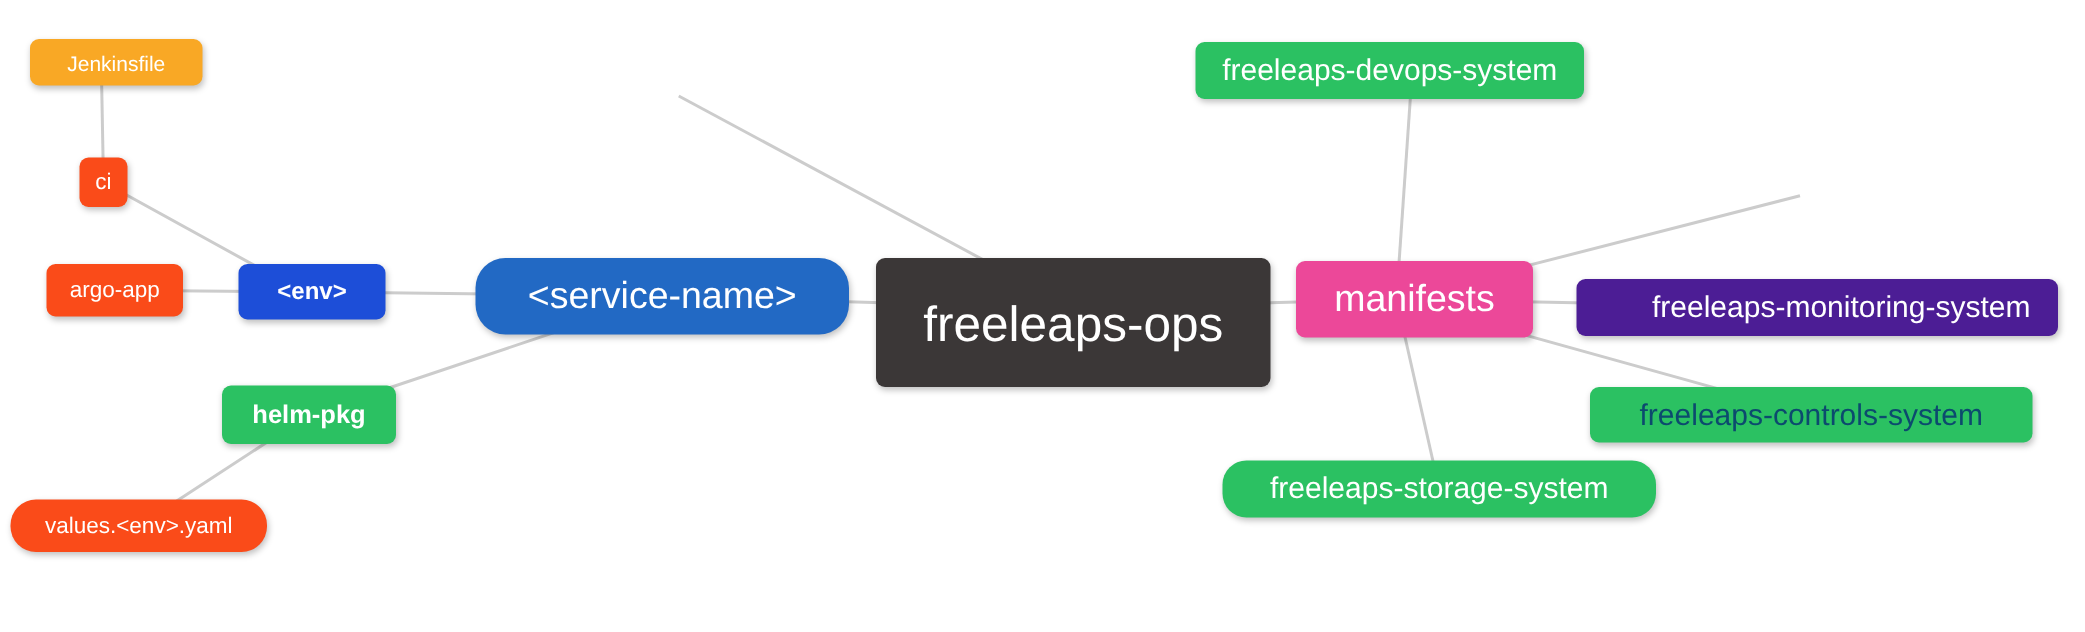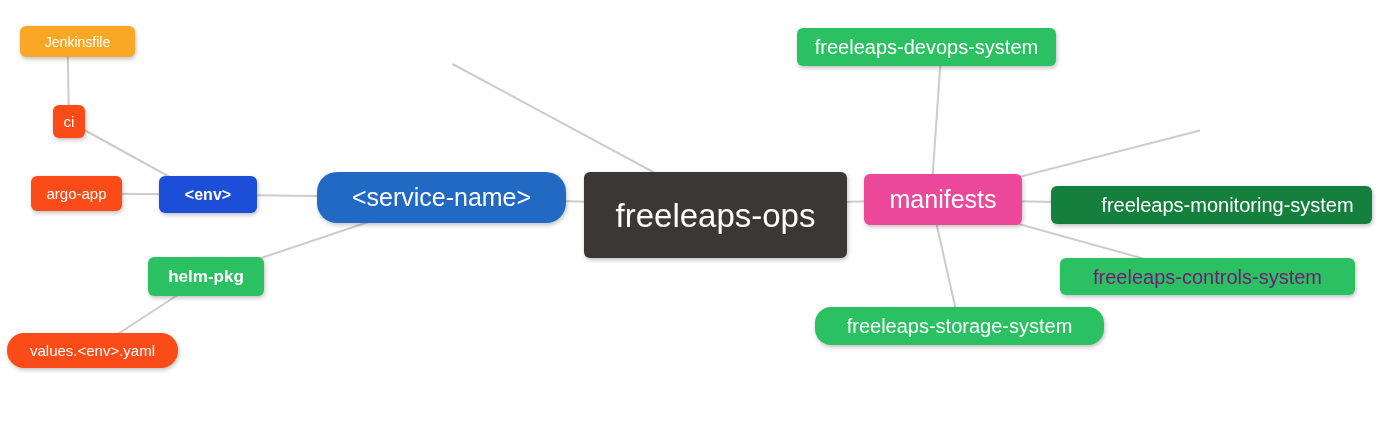--- a/index.html
+++ b/index.html
@@ -63,16 +63,16 @@
 <div class="mm-node" style="left: 20px; top: 26px; width: 115px; height: 31px; font-size: 14px; background: rgb(249, 168, 37); color: rgb(255, 255, 255);">Jenkinsfile</div>
     <div class="mm-node" style="left: 53px; top: 105px; width: 32px; height: 33px; font-size: 15px; background: rgb(250, 75, 25); color: rgb(255, 255, 255);">ci</div>
     <div class="mm-node" style="left: 31px; top: 176px; width: 91px; height: 35px; font-size: 15px; background: rgb(250, 75, 25); color: rgb(255, 255, 255);">argo-app</div>
     <div class="mm-node" style="left: 159px; top: 176px; width: 98px; height: 37px; font-size: 16px; background: #1d4ed8; color: rgb(255, 255, 255); font-weight: bold;">&lt;env&gt;</div>
     <div class="mm-node" style="left: 148px; top: 257px; width: 116px; height: 39px; font-size: 17px; background: rgb(43, 193, 98); color: rgb(255, 255, 255); font-weight: bold;">helm-pkg</div>
     <div class="mm-node" style="left: 7px; top: 333px; width: 171px; height: 35px; font-size: 15px; background: rgb(250, 75, 25); color: rgb(255, 255, 255); border-radius: 17px;">values.&lt;env&gt;.yaml</div>
     <div class="mm-node" style="left: 317px; top: 172px; width: 249px; height: 51px; font-size: 25px; background: rgb(34, 105, 196); color: rgb(255, 255, 255); border-radius: 20px;">&lt;service-name&gt;</div>
     <div class="mm-node" style="left: 584px; top: 172px; width: 263px; height: 86px; font-size: 33px; background: rgb(59, 55, 55); color: rgb(255, 255, 255);">freeleaps-ops</div>
     <div class="mm-node" style="left: 852px; top: 174px; width: 158px; height: 51px; font-size: 25px; background: #ec4899; color: rgb(255, 255, 255); margin-left: 12px;">manifests</div>
     <div class="mm-node" style="left: 797px; top: 28px; width: 259px; height: 38px; font-size: 20px; background: rgb(43, 193, 98); color: rgb(255, 255, 255);">freeleaps-devops-system</div>
-    <div class="mm-node" style="left: 1051px; top: 186px; width: 321px; height: 38px; font-size: 20px; background: #15803d; color: rgb(255, 255, 255); padding-left: 32px;">freeleaps-monitoring-system</div>
-    <div class="mm-node" style="left: 1060px; top: 258px; width: 295px; height: 37px; font-size: 20px; background: rgb(43, 193, 98); color: #701a75;">freeleaps-controls-system</div>
+    <div class="mm-node" style="left: 1051px; top: 186px; width: 321px; height: 38px; font-size: 20px; background: #4c1d95; color: rgb(255, 255, 255); padding-left: 32px;">freeleaps-monitoring-system</div>
+    <div class="mm-node" style="left: 1060px; top: 258px; width: 295px; height: 37px; font-size: 20px; background: rgb(43, 193, 98); color: #0c4a6e;">freeleaps-controls-system</div>
     <div class="mm-node" style="left: 815px; top: 307px; width: 289px; height: 38px; font-size: 20px; background: rgb(43, 193, 98); color: rgb(255, 255, 255); border-radius: 16px;">freeleaps-storage-system</div>
   </div>
 
 </body></html>

